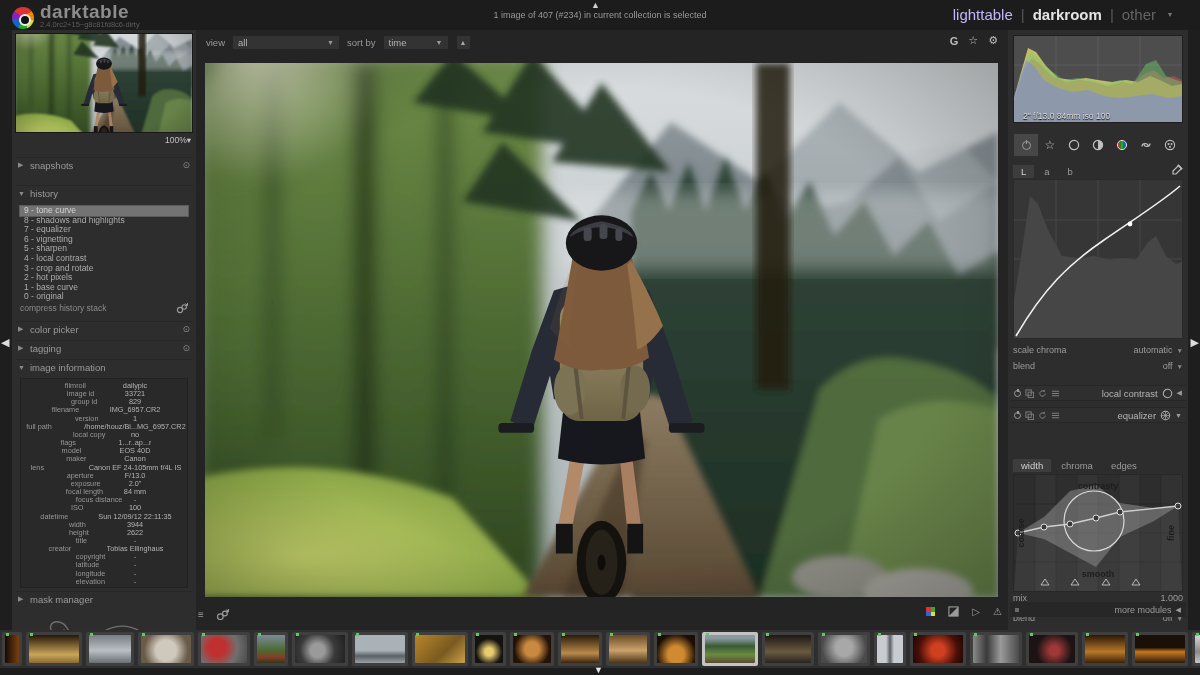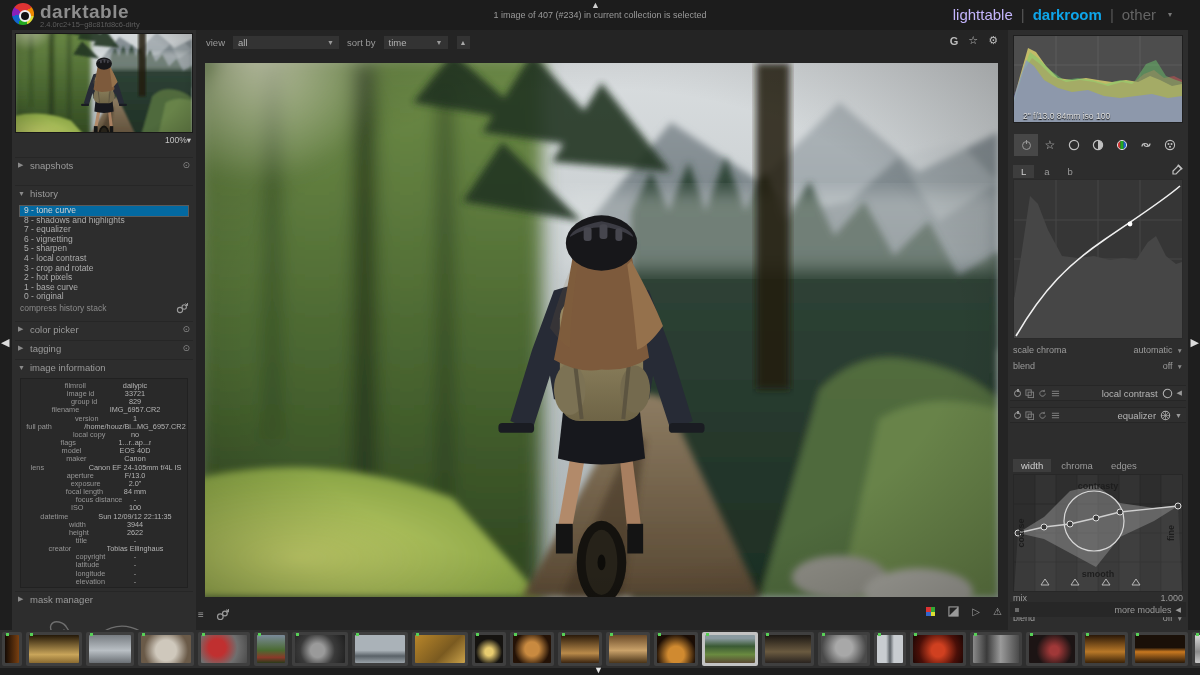--- a/index.html
+++ b/index.html
@@ -1,31 +1,31 @@
 <!DOCTYPE html>
 <html><head>
 <meta charset="utf-8">
 <style>
   * { margin:0; padding:0; box-sizing:border-box; }
   html,body { width:1200px; height:675px; overflow:hidden; background:#242424;
     font-family:"Liberation Sans","DejaVu Sans",sans-serif; color:#9b9b9b; }
 
   
   #topbar { position:absolute; left:0; top:0; width:1200px; height:30px; background:#1c1c1c; z-index:20; }
-  #logo-block { position:absolute; left:12px; top:3px; display:flex; gap:6px; }
+  #logo-block { position:absolute; left:12px; top:3px; display:flex; gap:6px;align-items:flex-end; }
   #logo-pin { width:22px; height:22px; border-radius:50%; position:relative;
     background:conic-gradient(#d33 0 14%, #e80 14% 28%, #dd3 28% 43%, #2a2 43% 57%, #16c 57% 72%, #82b 72% 86%, #d33 86% 100%); }
   #logo-pin::after { content:""; position:absolute; left:7px; top:7px; width:8px; height:8px; border-radius:50%; background:#111; border:2px solid #eee; }
   #app-title { font-size:19px; font-weight:bold; color:#8d8d8d; line-height:17px; letter-spacing:.5px; }
   #app-version { font-size:7.5px; color:#5e5e5e; }
   #status-line { position:absolute; left:0; right:0; top:10px; text-align:center; font-size:9px; color:#9a9a9a; }
   #views { position:absolute; right:28px; top:6px; font-size:15px; display:flex; gap:8px; align-items:center; }
   #views .sep { color:#565656; }
   .view-link { color:#c4b5fd; cursor:pointer; }
-  .view-link.active { color:#0ea5e9; font-weight:bold; }
+  .view-link.active { color:#e5e5e5; font-weight:bold; }
   .view-link.dim { color:#646464; }
   #views-caret { color:#777; font-size:8px; margin-left:4px; }
   #top-collapse { position:absolute; left:591px; top:0px; color:#cfcfcf; font-size:9px; z-index:30; }
 
   
   .edge-strip { position:absolute; top:30px; width:12px; height:600px; background:#1e1e1e; z-index:15; }
   #edge-left { left:0; } #edge-right { right:0; }
   .edge-arrow { position:absolute; top:306px; font-size:11px; color:#dcdcdc; }
   #edge-left .edge-arrow { left:1px; } #edge-right .edge-arrow { right:1px; }
 
@@ -34,21 +34,21 @@
   #nav-thumb { position:absolute; left:3px; top:3px; width:178px; height:100px; background:#111; overflow:hidden; border:1px solid #181818; }
   #nav-thumb svg { width:100%; height:100%; display:block; }
   #nav-zoom { position:absolute; right:5px; top:105px; font-size:8.5px; color:#c4c4c4; }
   .lsection { position:absolute; left:3px; width:178px; height:15px; display:flex; align-items:center; gap:5px;
      font-size:9.5px; color:#9b9b9b; border-top:1px solid #262626; padding:0 3px; cursor:pointer; }
   .lsection .arr { font-size:7px; color:#8a8a8a; width:7px; }
   .lsection .spacer { flex:1; }
   .lsection .target { font-size:9px; color:#8a8a8a; }
   #history-list { position:absolute; left:8px; top:176px; width:168px; font-size:8.5px; color:#adadad; }
   .hist-item { height:9.6px; line-height:9.6px; padding-left:4px; white-space:nowrap; cursor:pointer; }
-  .hist-item.sel { background:#0369a1; outline:1px solid #5a5a5a; color:#d2d2d2; }
+  .hist-item.sel { background:#737373; outline:1px solid #5a5a5a; color:#d2d2d2; }
   #compress-row { position:absolute; left:8px; top:272px; width:168px; display:flex; align-items:center; font-size:8.5px; color:#8a8a8a; cursor:pointer; }
   #compress-row .spacer { flex:1; }
   #info-box { position:absolute; left:8px; top:348px; width:168px; height:210px; background:#292929; border:1px solid #212121; padding:3px 0 0 4px; overflow:hidden; }
   .info-row { display:flex; font-size:7.3px; line-height:8.15px; white-space:nowrap;justify-content:center; }
   .info-label { width:58px; color:#969696; flex:none; }
   .info-value { color:#b4b4b4; overflow:hidden; }
   #squiggle { position:absolute; left:30px; top:582px; }
 
   
   #center-toolbar { position:absolute; left:196px; top:30px; width:812px; height:26px; z-index:5; }

